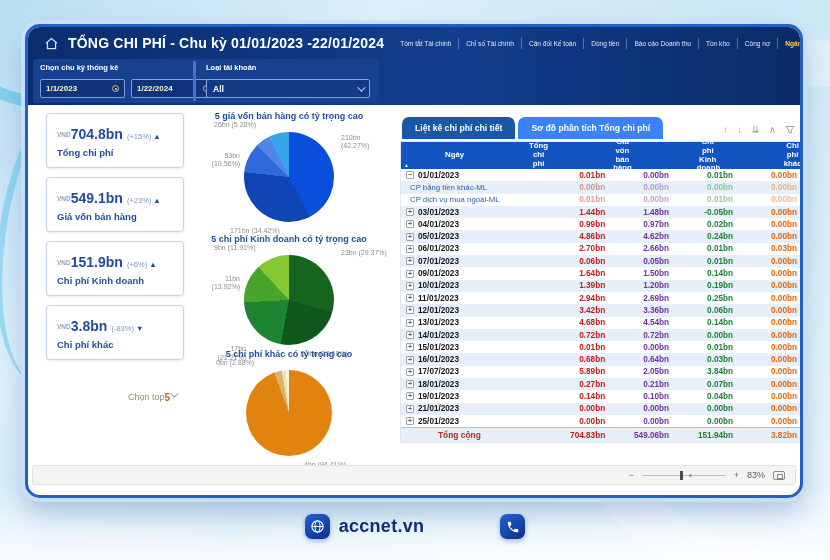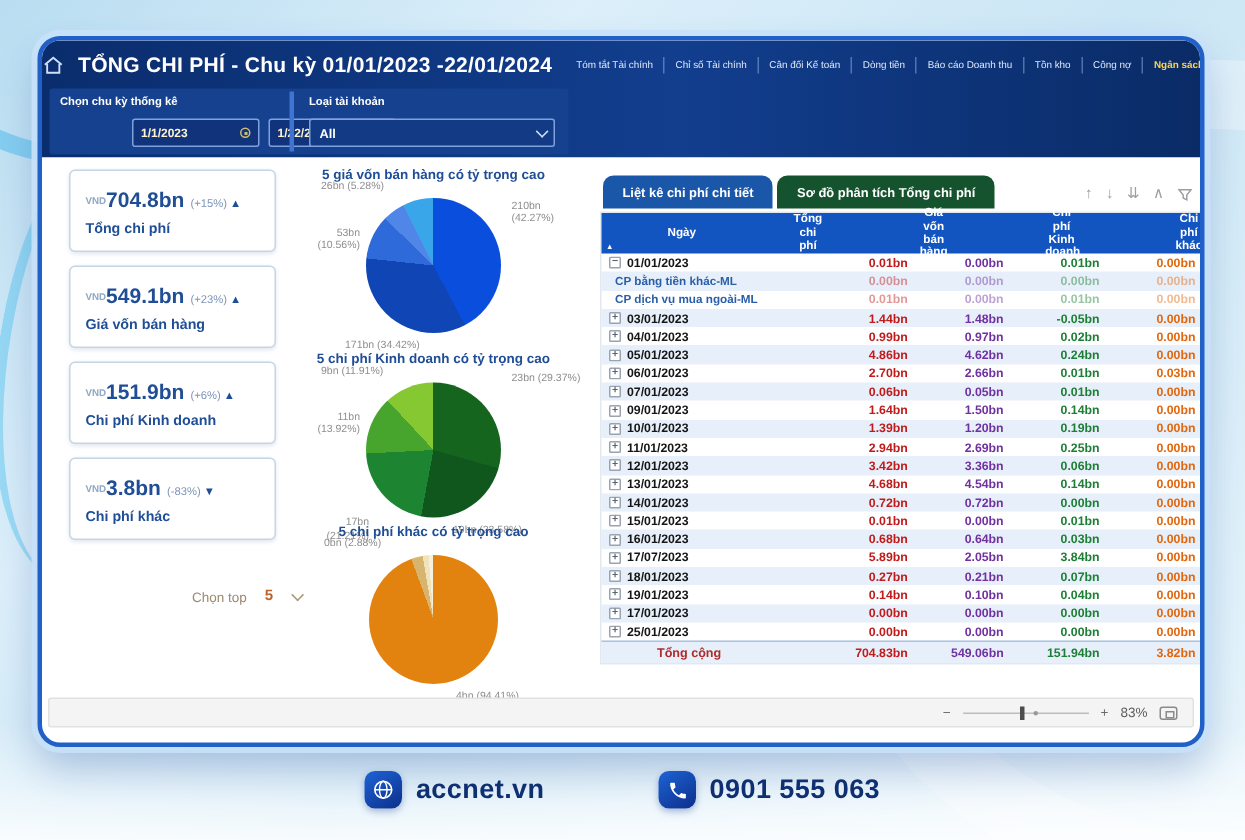--- a/index.html
+++ b/index.html
@@ -22,38 +22,38 @@
   
   .window { position:absolute; left:25px; top:24px; width:778px; height:474px;
     background:#fff; border:3px solid #2160c6; border-radius:15px;
     box-shadow:0 0 0 4px rgba(200,225,248,.9), 0 14px 26px rgba(25,70,150,.28);
     overflow:hidden; }
 
   
   .hdr { position:absolute; top:0; left:0; right:0; height:78px;
     background:linear-gradient(90deg,#0a2d6d 0%,#123e8e 55%,#0a2b66 100%);
     border-radius:11px 11px 0 0; }
-  .hdr-row1 { display:flex; align-items:center; height:32px; padding:0 0; gap:9px; }
+  .hdr-row1 { display:flex; align-items:center; height:32px; padding:0 16px; gap:9px; }
   .home-ic { width:15px; height:15px; flex:0 0 auto; }
   .title { color:#fff; font-size:14px; font-weight:bold; letter-spacing:.2px; white-space:nowrap; }
   .nav { margin-left:auto; display:flex; align-items:center; }
   .nav-tab { padding:2px 7px; font-size:6.6px; color:#dde7fa; white-space:nowrap;
     border-left:1px solid rgba(150,180,230,.5); cursor:default; }
   .nav-tab:first-child { border-left:none; }
   .nav-tab.active { color:#ffd34d; font-weight:bold; }
 
   .hdr-row2 { position:relative; height:46px; }
   .fpanel { position:absolute; left:5px; top:0px; width:346px; height:44px;
     background:#15418e; border-radius:2px; }
   .flabel { position:absolute; top:4px; font-size:7.5px; font-weight:bold; color:#fff; }
   .fl1 { left:12px; } .fl2 { left:178px;text-align:center; }
   .dinput { position:absolute; top:20px; height:19px; width:85px;
     background:#10337c; border:1px solid #7fa2dd; border-radius:2px;
     display:flex; align-items:center; justify-content:space-between; padding:0 5px;
-    color:#fff4cf; font-size:8px; font-weight:bold;margin-left:48px; }
+    color:#fff4cf; font-size:8px; font-weight:bold; }
   .di1 { left:12px; } .di2 { left:103px; }
   .cal { width:7px; height:7px; border:1px solid #cdbd72; border-radius:50%; position:relative; }
   .cal::after{ content:""; position:absolute; left:2px; top:2px; width:2px; height:2px; background:#cdbd72; }
   .fdiv { position:absolute; left:165px; top:2px; width:3px; height:40px; background:#3f74d1; }
   .fselect { position:absolute; left:178px; top:20px; width:164px; height:19px;
     background:#123a85; border:1px solid #7fa2dd; border-radius:2px;
     display:flex; align-items:center; justify-content:space-between; padding:0 6px;
     color:#fff; font-size:8.5px; font-weight:bold; }
   .chev { width:6px; height:6px; border-right:1.5px solid #cfe0f8; border-bottom:1.5px solid #cfe0f8;
     transform:rotate(45deg) translateY(-2px); }
@@ -66,21 +66,21 @@
   .card { height:55px; border:1px solid #c6d4e8; border-radius:4px; background:#fff;
     box-shadow:0 1px 3px rgba(50,80,140,.14); padding:11px 6px 0 10px; margin-bottom:9px; }
   .card .l1 { white-space:nowrap; }
   .cur { font-size:6.5px; color:#8fa6c4; font-weight:bold; vertical-align:2px; }
   .val { font-size:14px; font-weight:bold; color:#1f4e96; }
   .pct { font-size:7.5px; color:#7d95b8; margin-left:2px; }
   .arr { font-size:7.5px; color:#1f4e96; margin-left:2px; }
   .klabel { font-size:9.5px; font-weight:bold; color:#1f4e96; margin-top:4px; }
 
   .topsel { position:absolute; left:100px; top:287px; font-size:9px; color:#9a8a70;
-    display:flex; align-items:center; gap:12px; }
+    display:flex; align-items:flex-start; }
   .topsel .tv { color:#c0622a; font-weight:bold; font-size:10px; }
   .chev2 { width:6px; height:6px; border-right:1.5px solid #a39web; border-right:1.5px solid #a396; border-right:1.5px solid #a89877; border-bottom:1.5px solid #a89877; transform:rotate(45deg) translateY(-2px); }
 
   
   .pies { position:absolute; left:168px; top:0; width:186px; }
   .pie-block { position:absolute; width:186px; }
   .pb0 { top:6px; } .pb1 { top:129px; } .pb2 { top:244px; }
   .ptitle { font-size:9px; font-weight:bold; color:#1f4e96; text-align:center; white-space:nowrap; }
   .pie-wrap { position:relative; margin:11px auto 0; }
   .pb0 .pie-wrap,.pb1 .pie-wrap { width:90px; height:90px; }
@@ -94,38 +94,38 @@
   .pos-r2 { top:-6px; left:97px; }
   .pos-bl { bottom:-17px; left:-42px; width:44px; text-align:right; }
   .pos-br { bottom:-13px; left:58px; }
 
   
   .panel { position:absolute; left:372px; top:12px; width:418px; }
   .tabs { display:flex; gap:3px; padding-left:2px; }
   .tab { height:22px; line-height:22px; padding:0 13px; font-size:8.6px; font-weight:bold;
     color:#fff; border-radius:7px 7px 0 0; white-space:nowrap; }
   .tab.active { background:#1b57a9; }
-  .tab.inactive { background:#14532d; }
+  .tab.inactive { background:#3b82f6; }
   .ticons { position:absolute; top:8px; right:3px; display:flex; gap:9px; align-items:center;
     color:#9aa0a6; font-size:10px; line-height:10px; }
   .ticons svg { display:block; }
 
   .tbl { margin-top:2px; width:408px; background:#fff; border:1px solid #e2e8f0; }
   .thead { position:relative; display:flex; height:27px; background:#1355c0; color:#fff;
     font-weight:bold; font-size:7.8px; align-items:center; text-align:center; }
   .thead > div { padding:0 21px; line-height:1.15;margin-left:23px; }
   .sortmark { position:absolute; left:3px; bottom:1px; font-size:5px; color:#fff; }
   .c0 { width:37%; } .c1 { width:15.75%; } .c2 { width:15.75%; } .c3 { width:15.75%; } .c4 { width:15.75%; }
   .trow { display:flex; height:12.3px; align-items:center; font-size:8.2px; }
   .trow.alt { background:#e7f0fa; }
   .dcell { display:flex; align-items:center; padding-left:5px; gap:4px;
     font-weight:bold; color:#151515; overflow:hidden; white-space:nowrap; }
   .exp { width:8px; height:8px; flex:0 0 auto; border:1px solid #9aa4b0; background:#fff;
     font-size:7px; line-height:6px; text-align:center; color:#5a6470; border-radius:1px; }
-  .ccell { padding-left:9px; color:#2a5ea8; font-weight:bold; font-size:7.8px;
+  .ccell { padding-left:9px; color:#2a5ea8; font-weight:normal; font-size:7.8px;
     overflow:hidden; white-space:nowrap; }
   .ncell { text-align:right; padding-right:10px; font-weight:bold; overflow:hidden; white-space:nowrap; }
   .v0 { color:#c01a1a; } .v1 { color:#7030a0; } .v2 { color:#1d7e35; } .v3 { color:#e2660c; }
   .muted .ncell { opacity:.45; }
   .totrow { height:15px; background:#dcebf8; border-top:1px solid #a9c4de; }
   .totrow .dcell { color:#b02b2b; padding-left:37px; font-size:8.4px; }
   .sbar { position:absolute; right:0px; top:32px; width:7px; height:298px;
     background:#f2f2f2; border-radius:4px; }
   .sthumb { width:7px; height:26px; background:#c0c0c0; border-radius:4px; margin-top:2px; }
 
@@ -465,21 +465,21 @@
                 <span>19/01/2023</span>
               </div>
               <div class="c1 ncell v0">0.14bn</div>
               <div class="c2 ncell v1">0.10bn</div>
               <div class="c3 ncell v2">0.04bn</div>
               <div class="c4 ncell v3">0.00bn</div>
             </div>
             <div class="trow alt">
               <div class="c0 dcell">
                 <span class="exp">+</span>
-                <span>17/01/2023</span>
+                <span>21/01/2023</span>
               </div>
               <div class="c1 ncell v0">0.00bn</div>
               <div class="c2 ncell v1">0.00bn</div>
               <div class="c3 ncell v2">0.00bn</div>
               <div class="c4 ncell v3">0.00bn</div>
             </div>
             <div class="trow">
               <div class="c0 dcell">
                 <span class="exp">+</span>
                 <span>25/01/2023</span>
@@ -526,15 +526,14 @@
       </svg>
     </div>
     <span class="ftext">accnet.vn</span>
   </div>
   <div class="fitem">
     <div class="fic">
       <svg width="14" height="14" viewBox="0 0 24 24">
         <path d="M6.6 10.8c1.4 2.8 3.8 5.1 6.6 6.6l2.2-2.2c.3-.3.7-.4 1-.2 1.1.4 2.3.6 3.6.6.6 0 1 .4 1 1V20c0 .6-.4 1-1 1C10.8 21 3 13.2 3 3.9 3 3.4 3.4 3 4 3h3.5c.6 0 1 .4 1 1 0 1.2.2 2.4.6 3.6.1.3 0 .7-.2 1l-2.3 2.2z" fill="#fff"></path>
       </svg>
     </div>
-    <span class="ftext">0901 555 063</span>
   </div>
 </div>
 
 </body></html>

